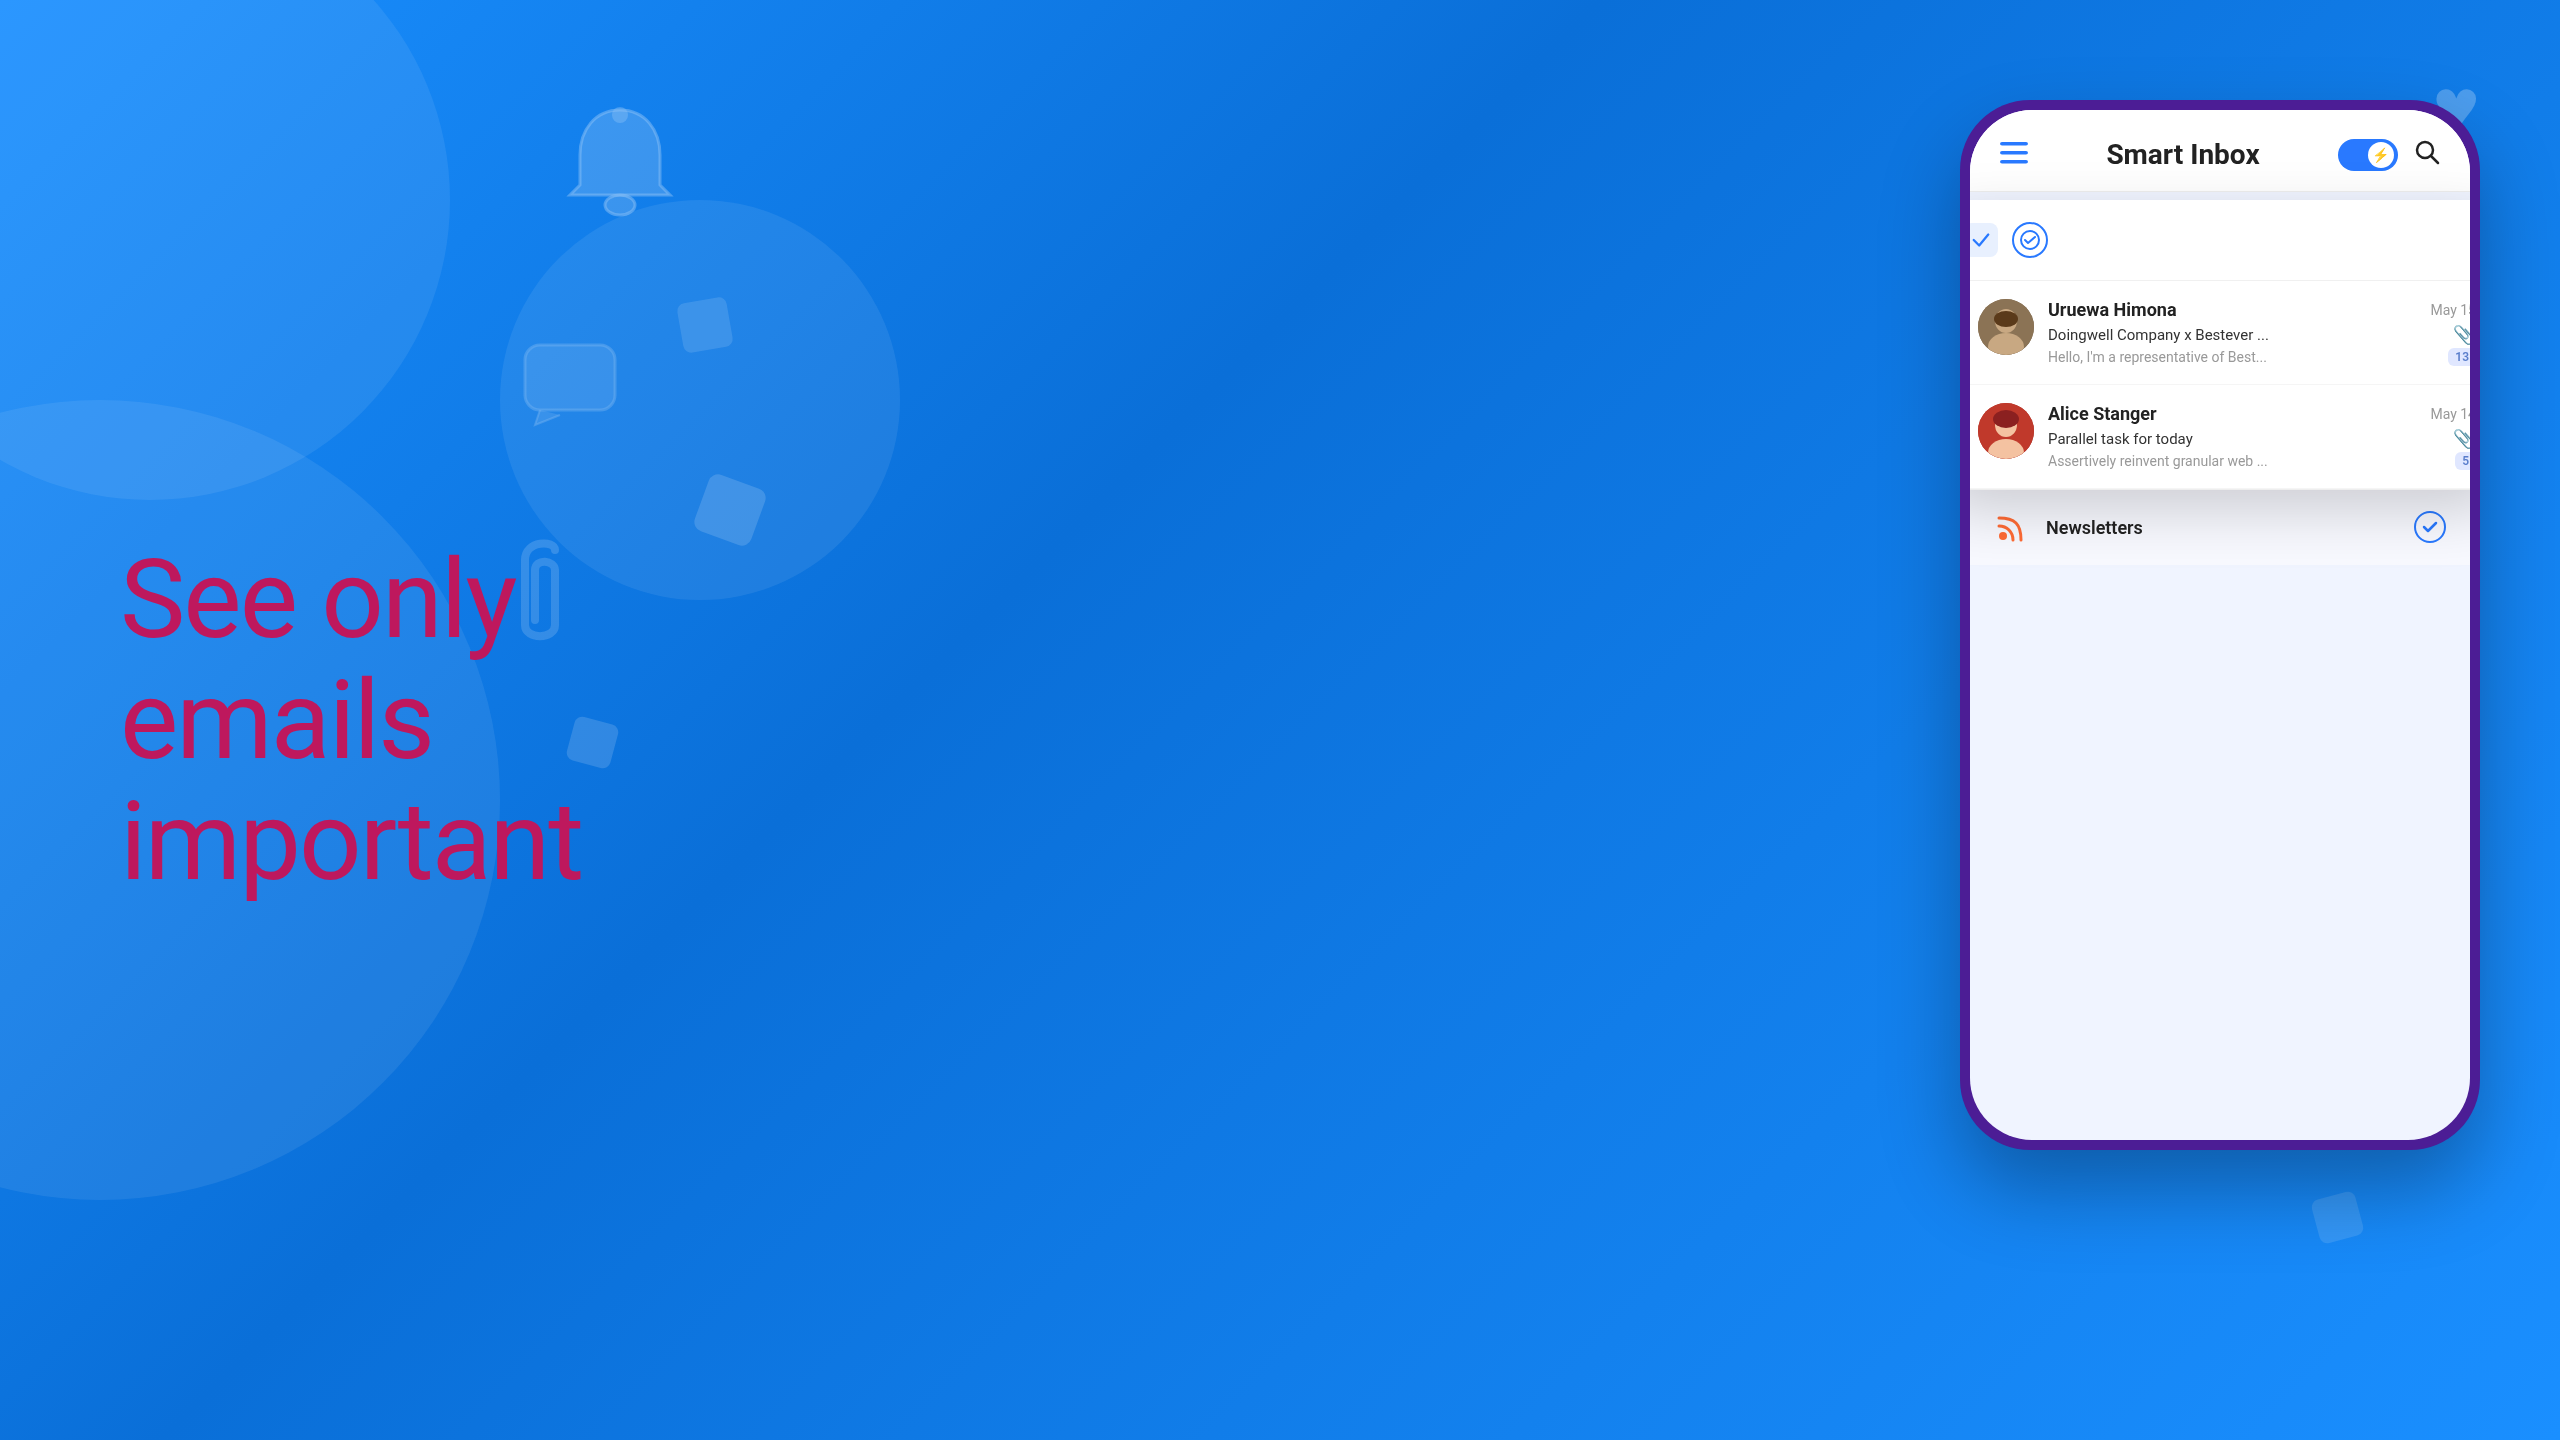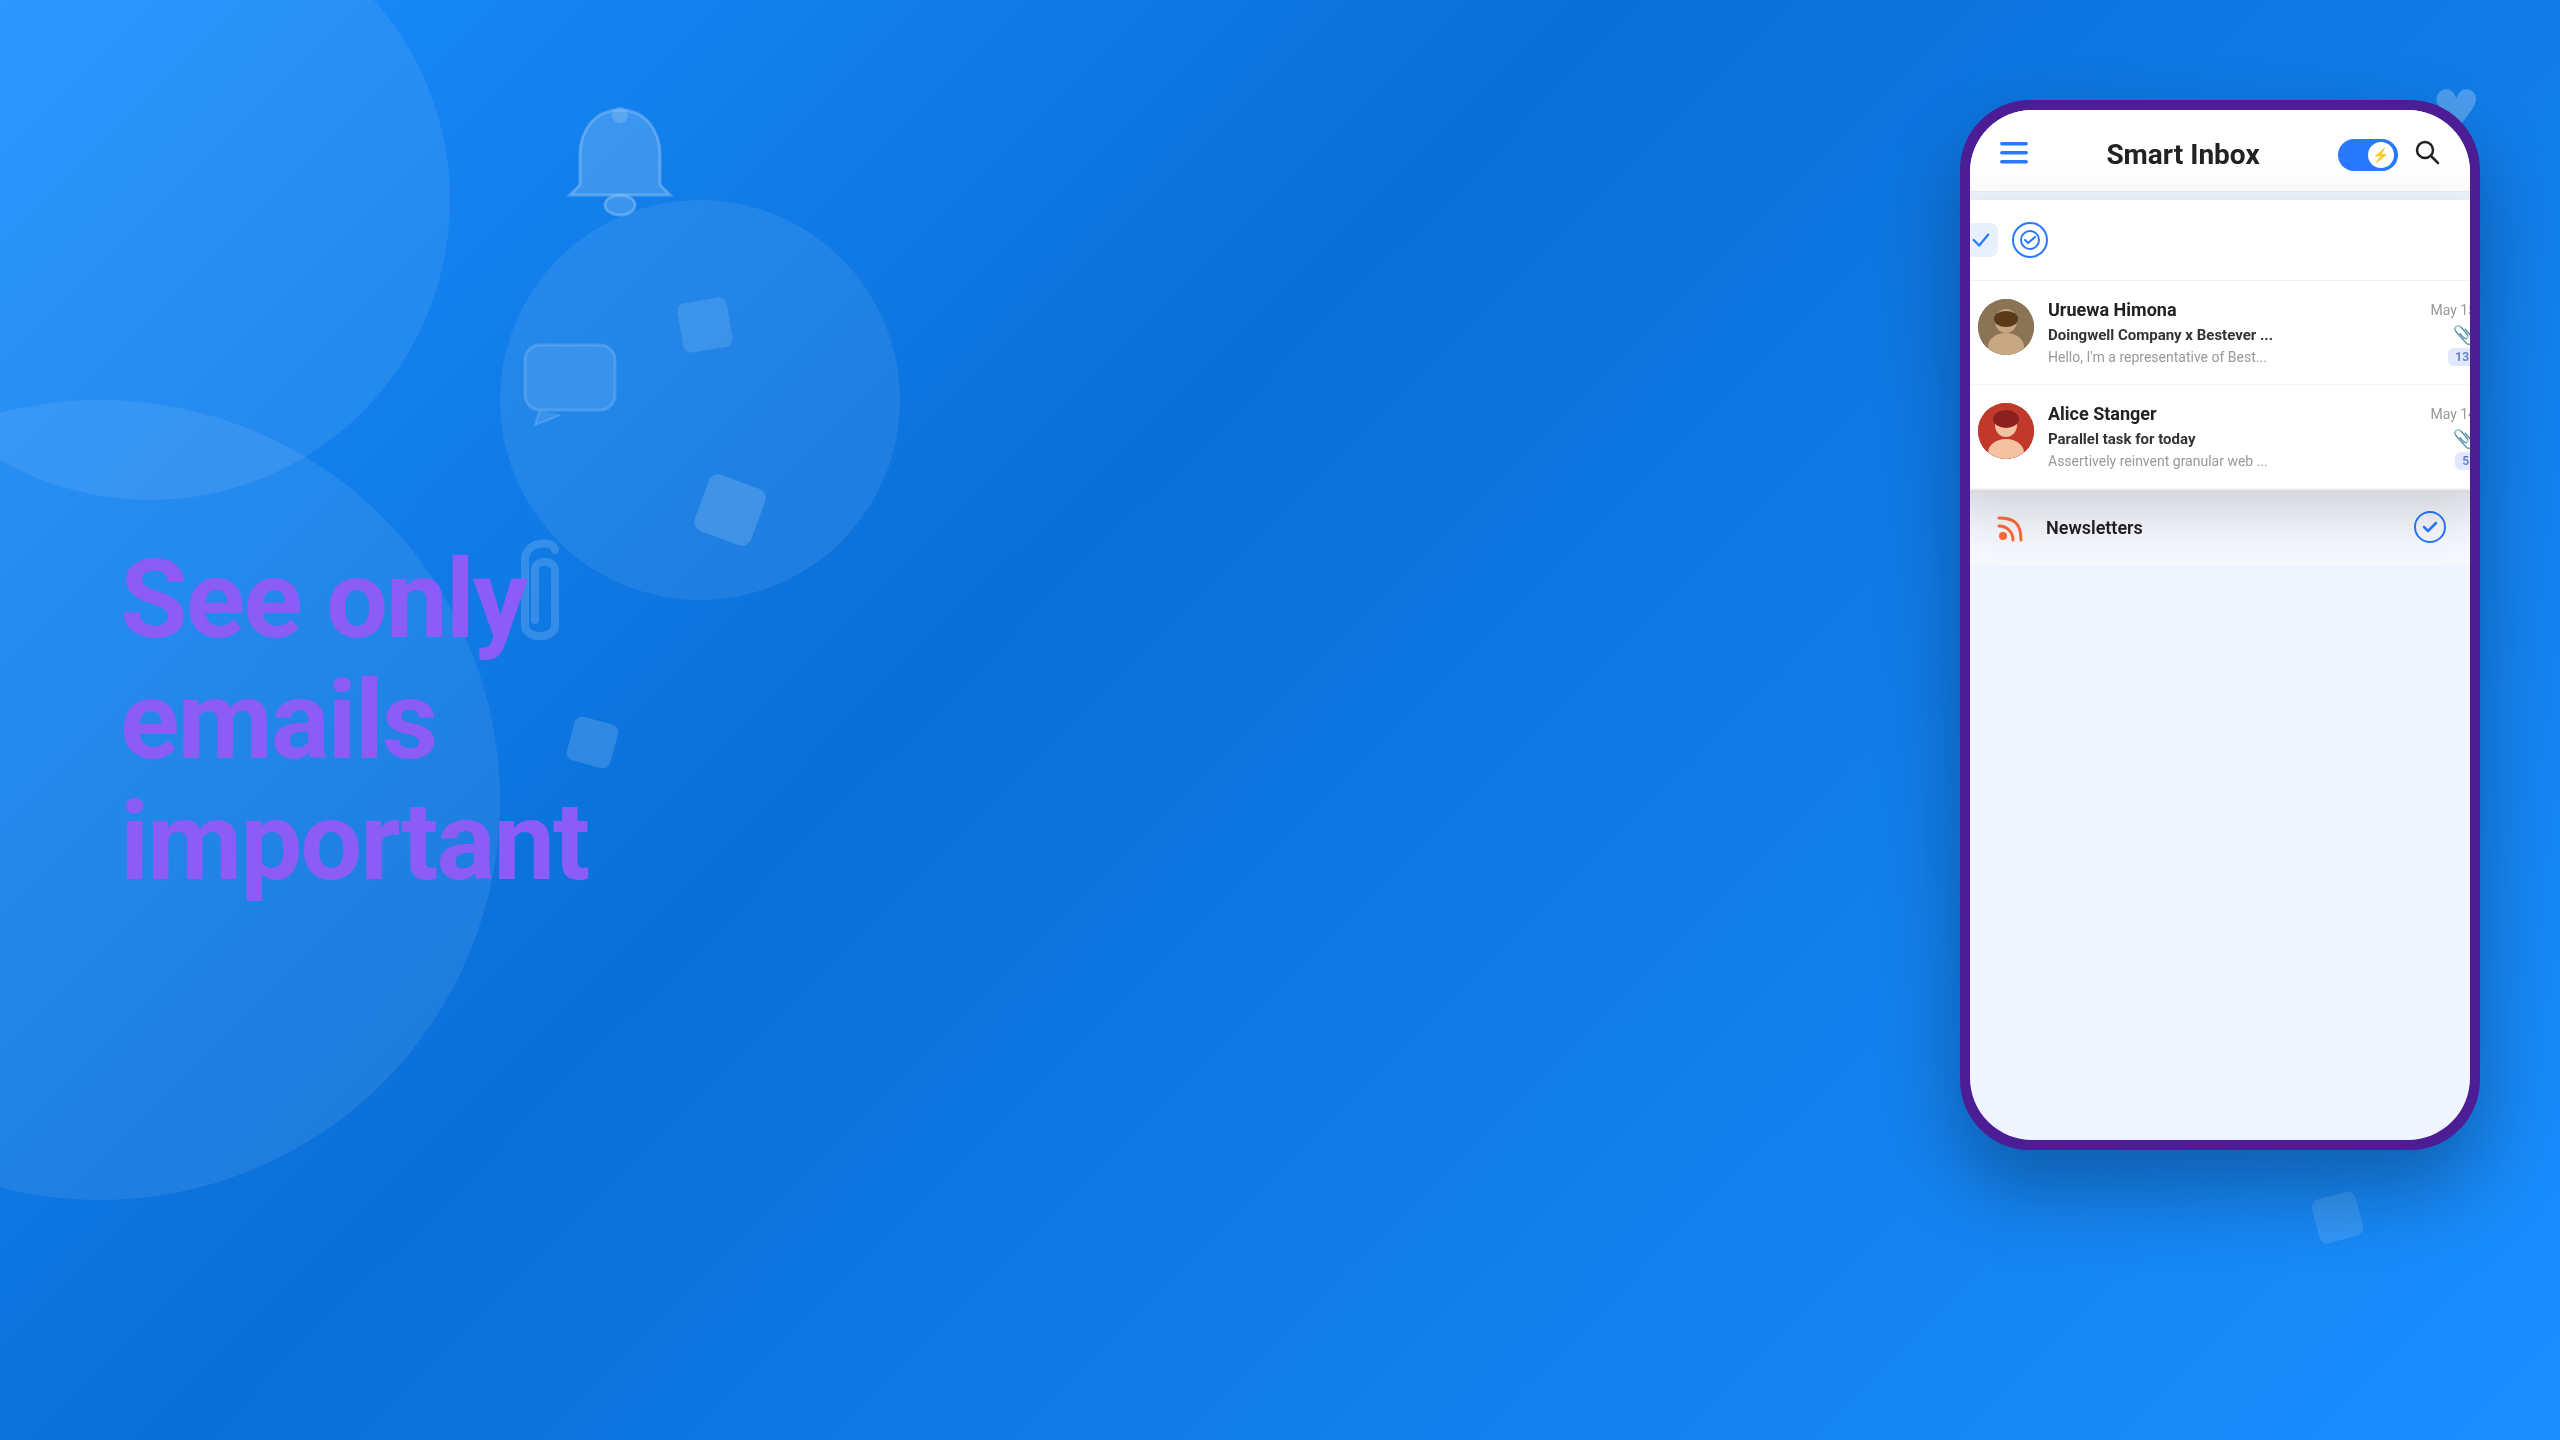--- a/index.html
+++ b/index.html
@@ -115,23 +115,23 @@
     
     .left-content {
       position: absolute;
       left: 120px;
       top: 50%;
       transform: translateY(-50%);
       width: 620px;
     }
 
     .headline {
-      color: #8b5cf6;
+      color: #be185d;
       font-size: 110px;
-      font-weight: 700;
+      font-weight: 400;
       line-height: 1.1;
       letter-spacing: -2px;
     }
 
     
     .phone-container {
       position: absolute;
       right: 60px;
       top: 50px;
       width: 560px;
@@ -350,21 +350,21 @@
     }
 
     .email-date {
       font-size: 14px;
       color: #999;
       flex-shrink: 0;
     }
 
     .email-subject {
       font-size: 15px;
-      font-weight: 700;
+      font-weight: 400;
       color: #333;
       margin-bottom: 3px;
       display: flex;
       align-items: center;
       justify-content: space-between;
     }
 
     .email-preview {
       font-size: 14px;
       color: #999;

